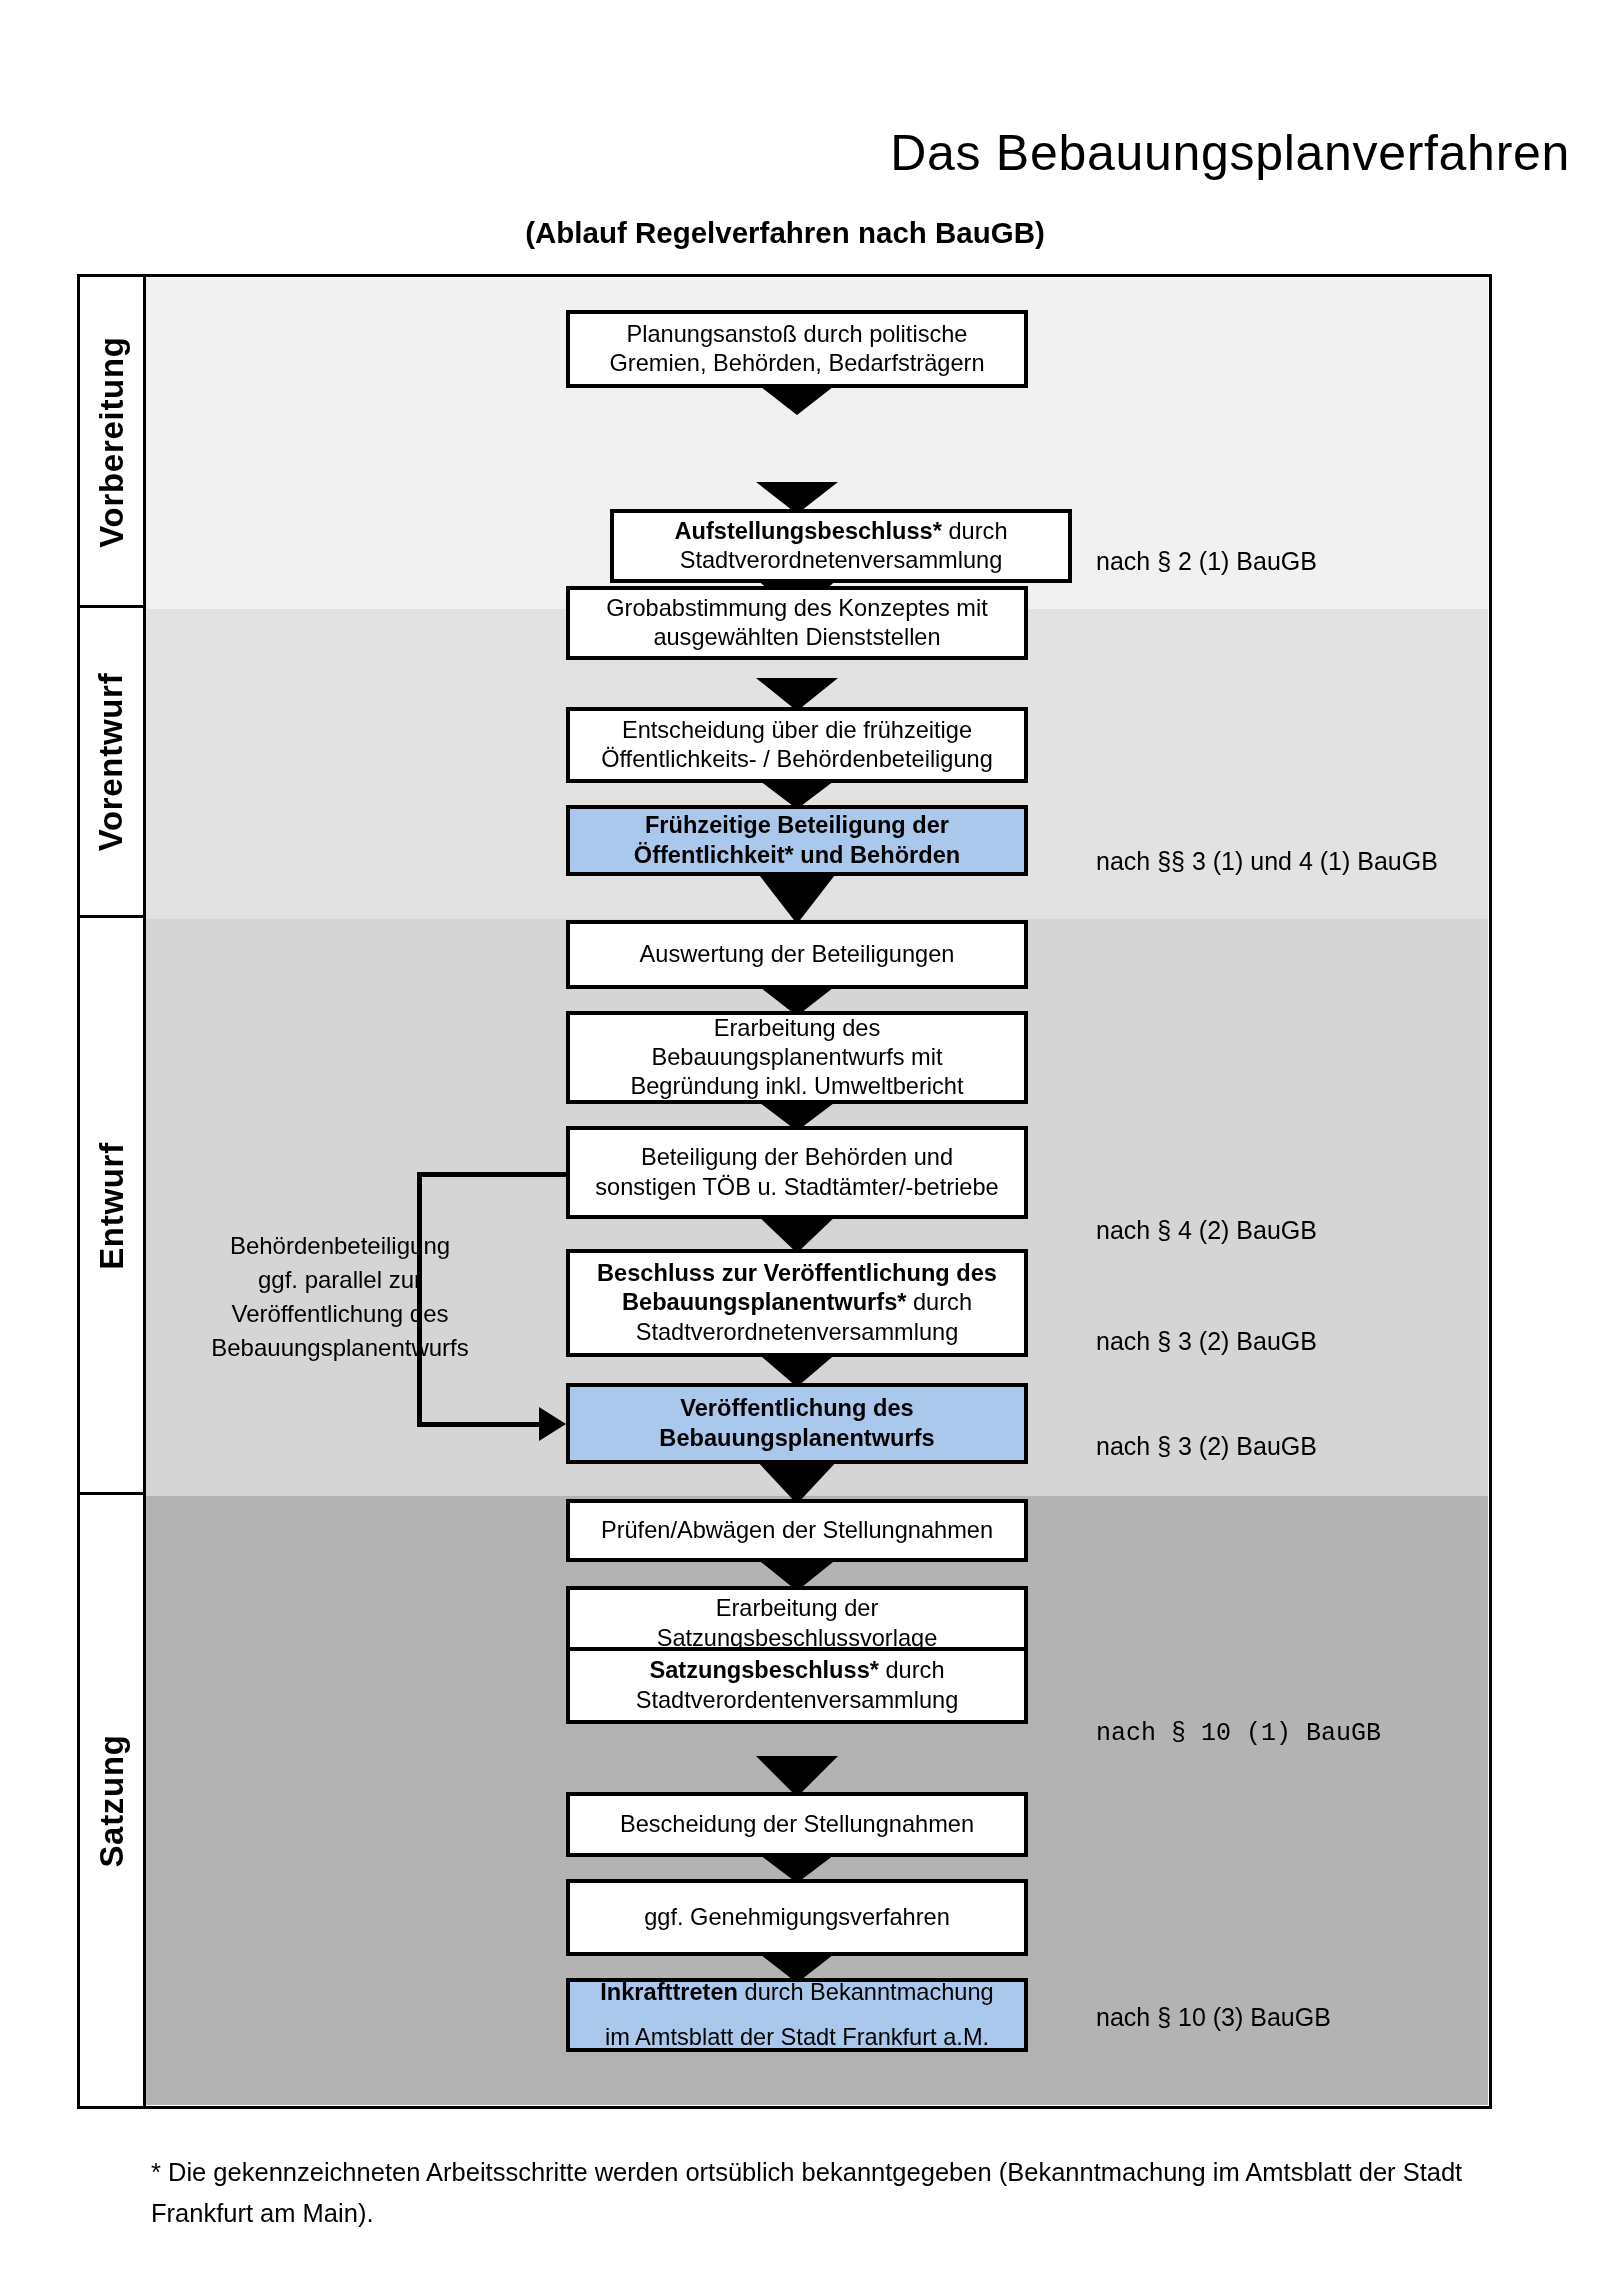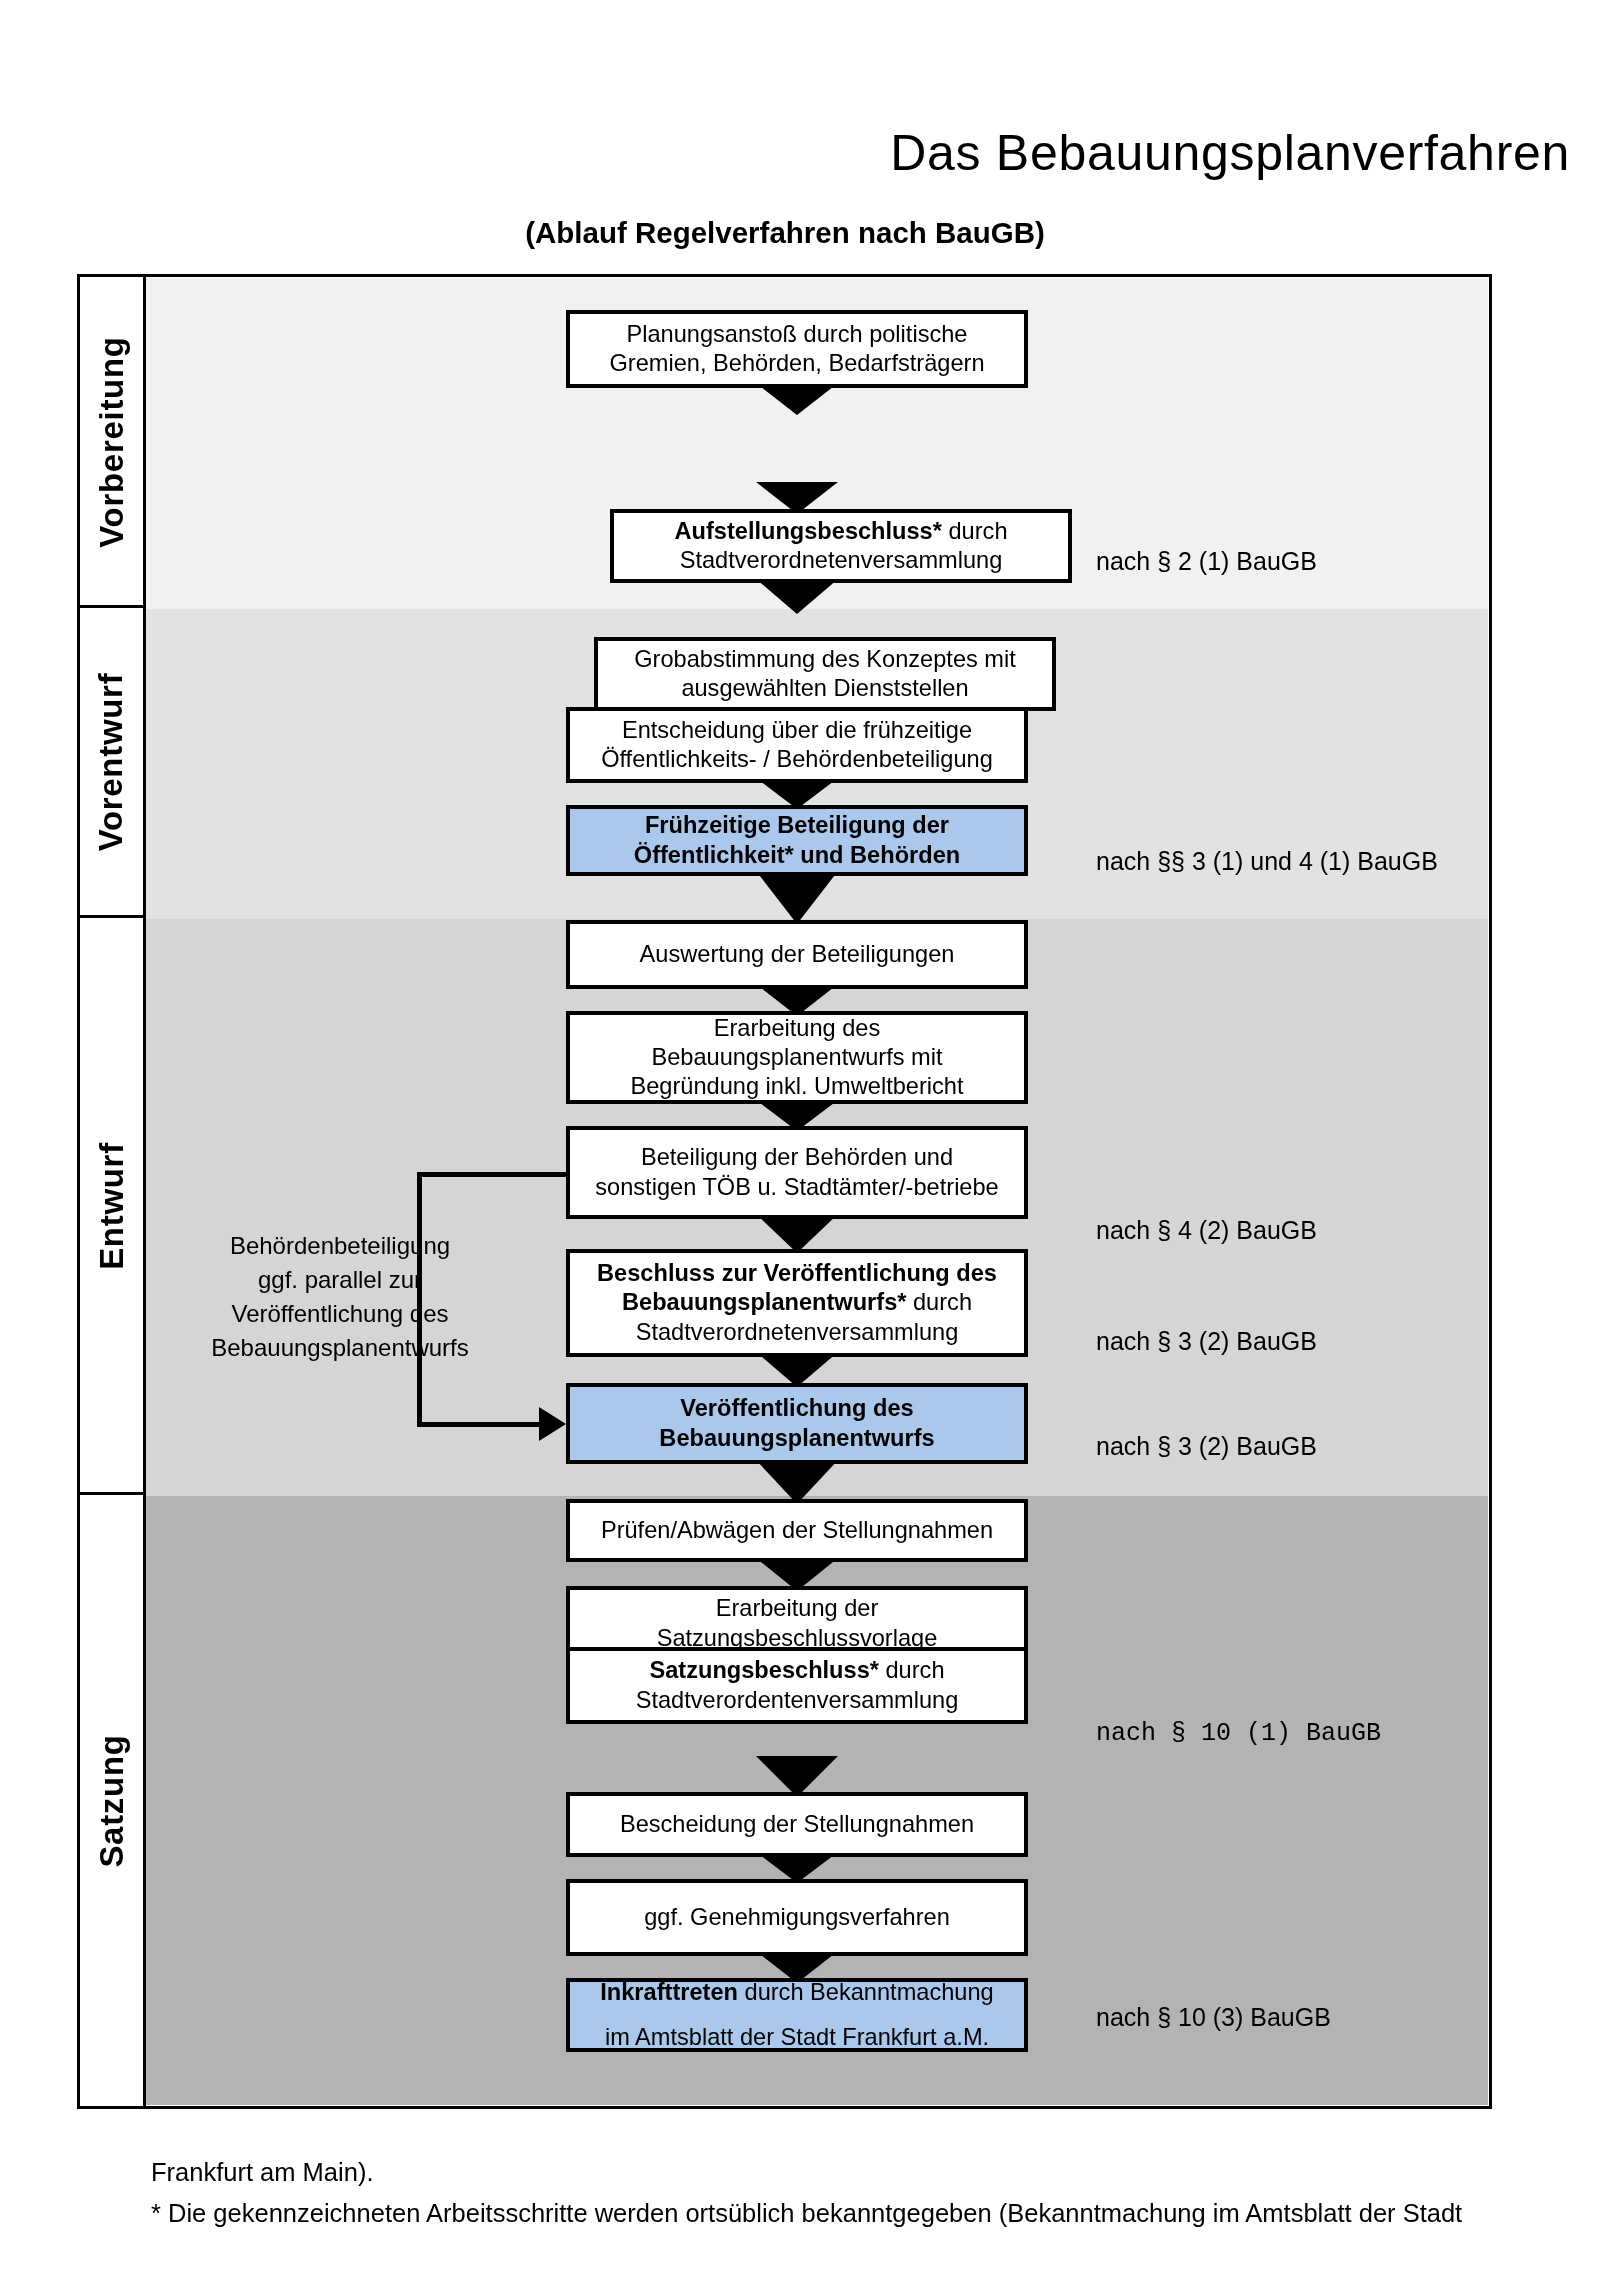--- a/index.html
+++ b/index.html
@@ -84,22 +84,22 @@
     <div>Veröffentlichung des</div>
     <div>Bebauungsplanentwurfs</div>
   </div>
 
   <div class="bk" id="bk-v"></div>
   <div class="bk" id="bk-h-top"></div>
   <div class="bk" id="bk-h-bot"></div>
   <div id="bk-arrowhead"></div>
 
   <div class="footnote">
+    <div>* Die gekennzeichneten Arbeitsschritte werden ortsüblich bekanntgegeben (Bekanntmachung im Amtsblatt  der Stadt</div>
     <div>Frankfurt am Main).</div>
-    <div>* Die gekennzeichneten Arbeitsschritte werden ortsüblich bekanntgegeben (Bekanntmachung im Amtsblatt  der Stadt</div>
   </div>
 
 <div class="phase-band" style="top: 278px; height: 332px; background: rgb(241, 241, 241);"></div>
     <div class="phase-cell" style="top: 274px; height: 336px;">
       <span class="phase-label">Vorbereitung</span>
     </div>
     <div class="phase-band" style="top: 609px; height: 310px; background: rgb(226, 226, 226);"></div>
     <div class="phase-cell" style="top: 605px; height: 314px;">
       <span class="phase-label">Vorentwurf</span>
     </div>
@@ -116,21 +116,21 @@
       <div class="box-line"><span>Gremien, Behörden, Bedarfsträgern</span></div>
     </div>
     <div class="arrow-down" style="left: 756px; top: 383px; border-left: 41px solid transparent; border-right: 41px solid transparent; border-top: 32px solid rgb(0, 0, 0);"></div>
     <div class="arrow-down" style="left: 756px; top: 482px; border-left: 41px solid transparent; border-right: 41px solid transparent; border-top: 32px solid rgb(0, 0, 0);"></div>
     <div class="flow-box" style="top: 509px; height: 74px; margin-left: 44px;">
       <div class="box-line"><span class="b">Aufstellungsbeschluss*</span><span> durch</span></div>
       <div class="box-line"><span>Stadtverordnetenversammlung</span></div>
     </div>
     <div class="arrow-down" style="left: 756px; top: 579px; border-left: 41px solid transparent; border-right: 41px solid transparent; border-top: 35px solid rgb(0, 0, 0);"></div>
     <div class="legal-ref" style="top: 546px;">nach § 2 (1) BauGB</div>
-    <div class="flow-box" style="top: 637px; height: 74px; margin-left: 28px;">
+    <div class="flow-box" style="top: 586px; height: 74px;">
       <div class="box-line"><span>Grobabstimmung des Konzeptes mit</span></div>
       <div class="box-line"><span>ausgewählten Dienststellen</span></div>
     </div>
     <div class="arrow-down" style="left: 756px; top: 678px; border-left: 41px solid transparent; border-right: 41px solid transparent; border-top: 33px solid rgb(0, 0, 0);"></div>
     <div class="flow-box" style="top: 707px; height: 76px;">
       <div class="box-line"><span>Entscheidung über die frühzeitige</span></div>
       <div class="box-line"><span>Öffentlichkeits- / Behördenbeteiligung</span></div>
     </div>
     <div class="arrow-down" style="left: 756px; top: 778px; border-left: 41px solid transparent; border-right: 41px solid transparent; border-top: 31px solid rgb(0, 0, 0);"></div>
     <div class="flow-box" style="top: 805px; height: 71px; background: rgb(169, 200, 236);">

